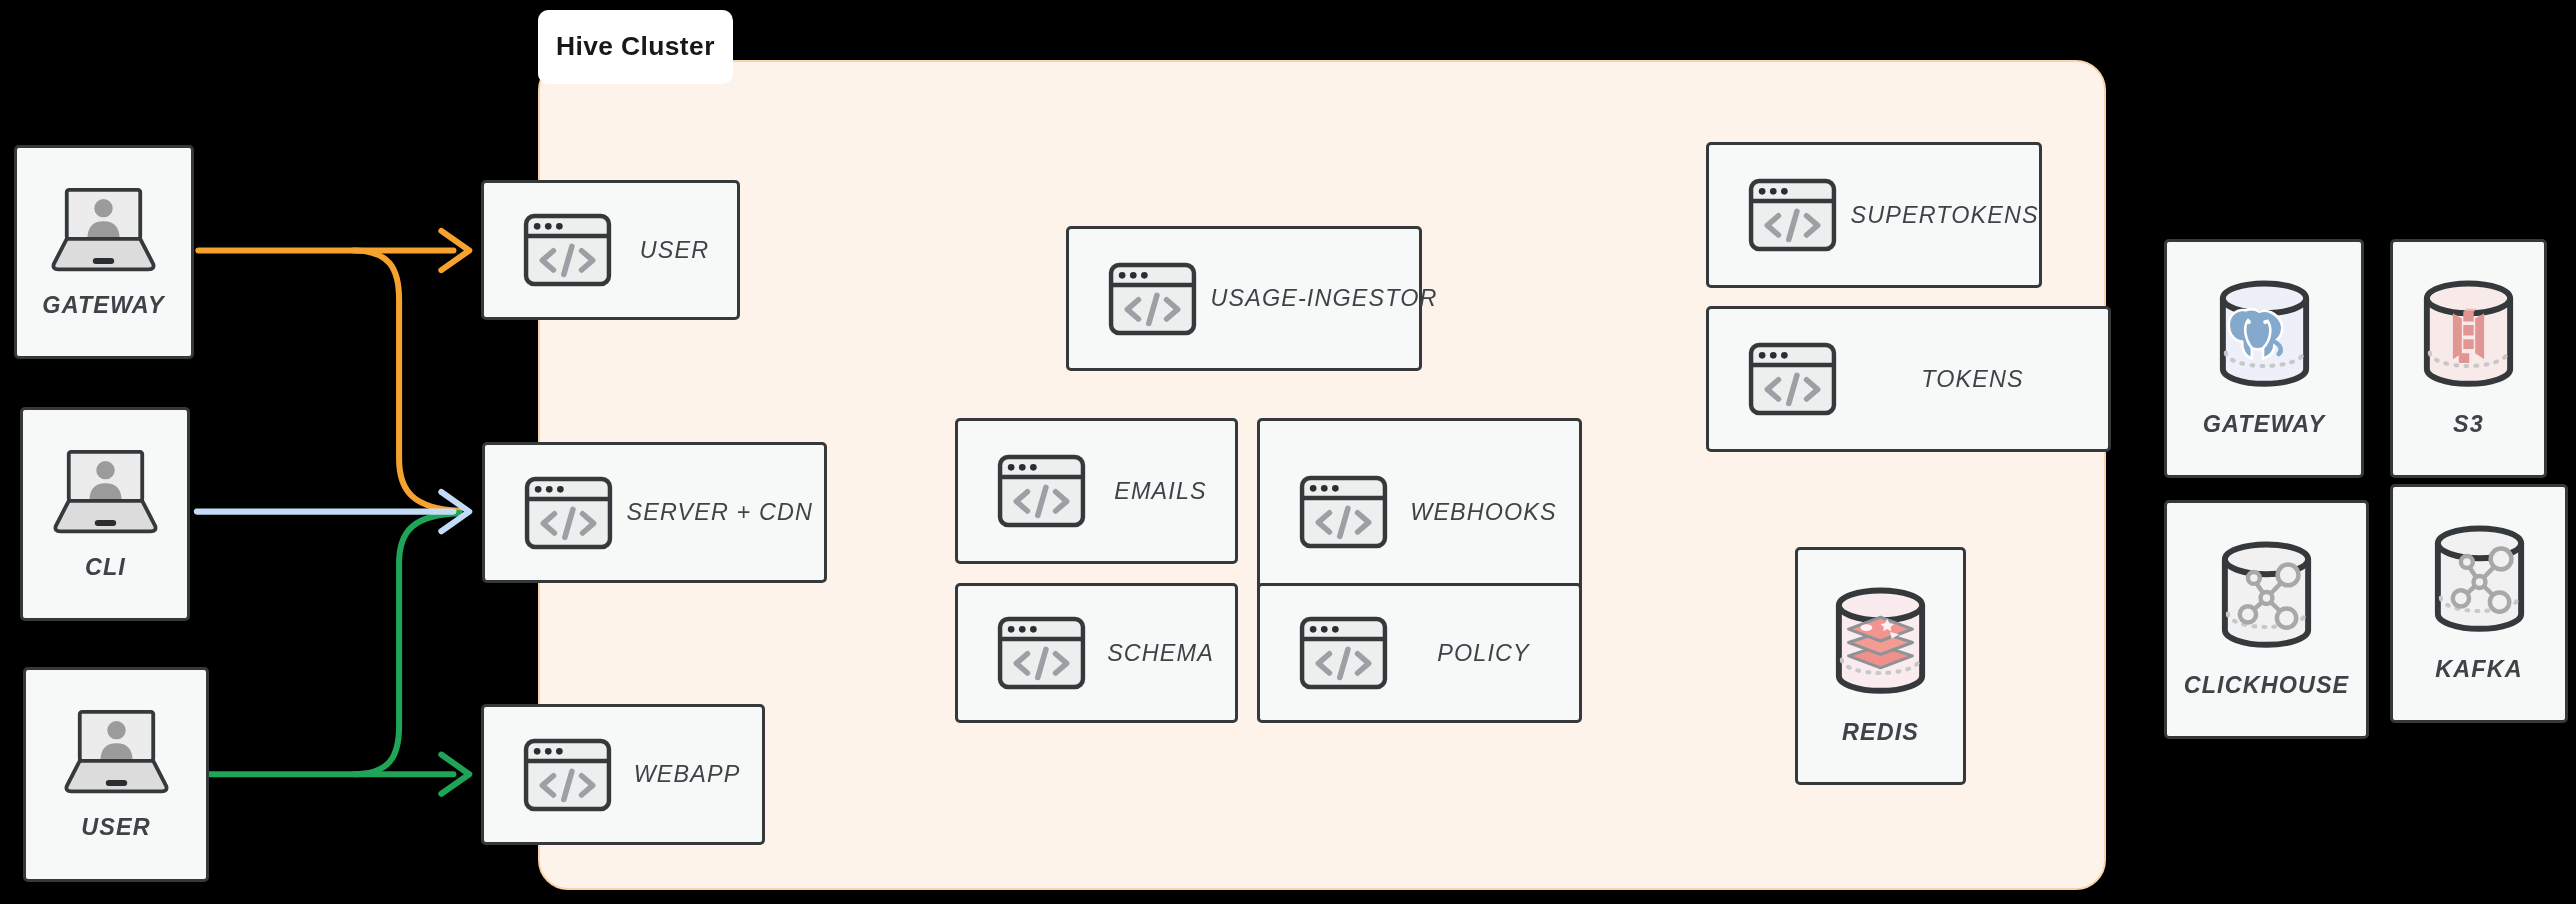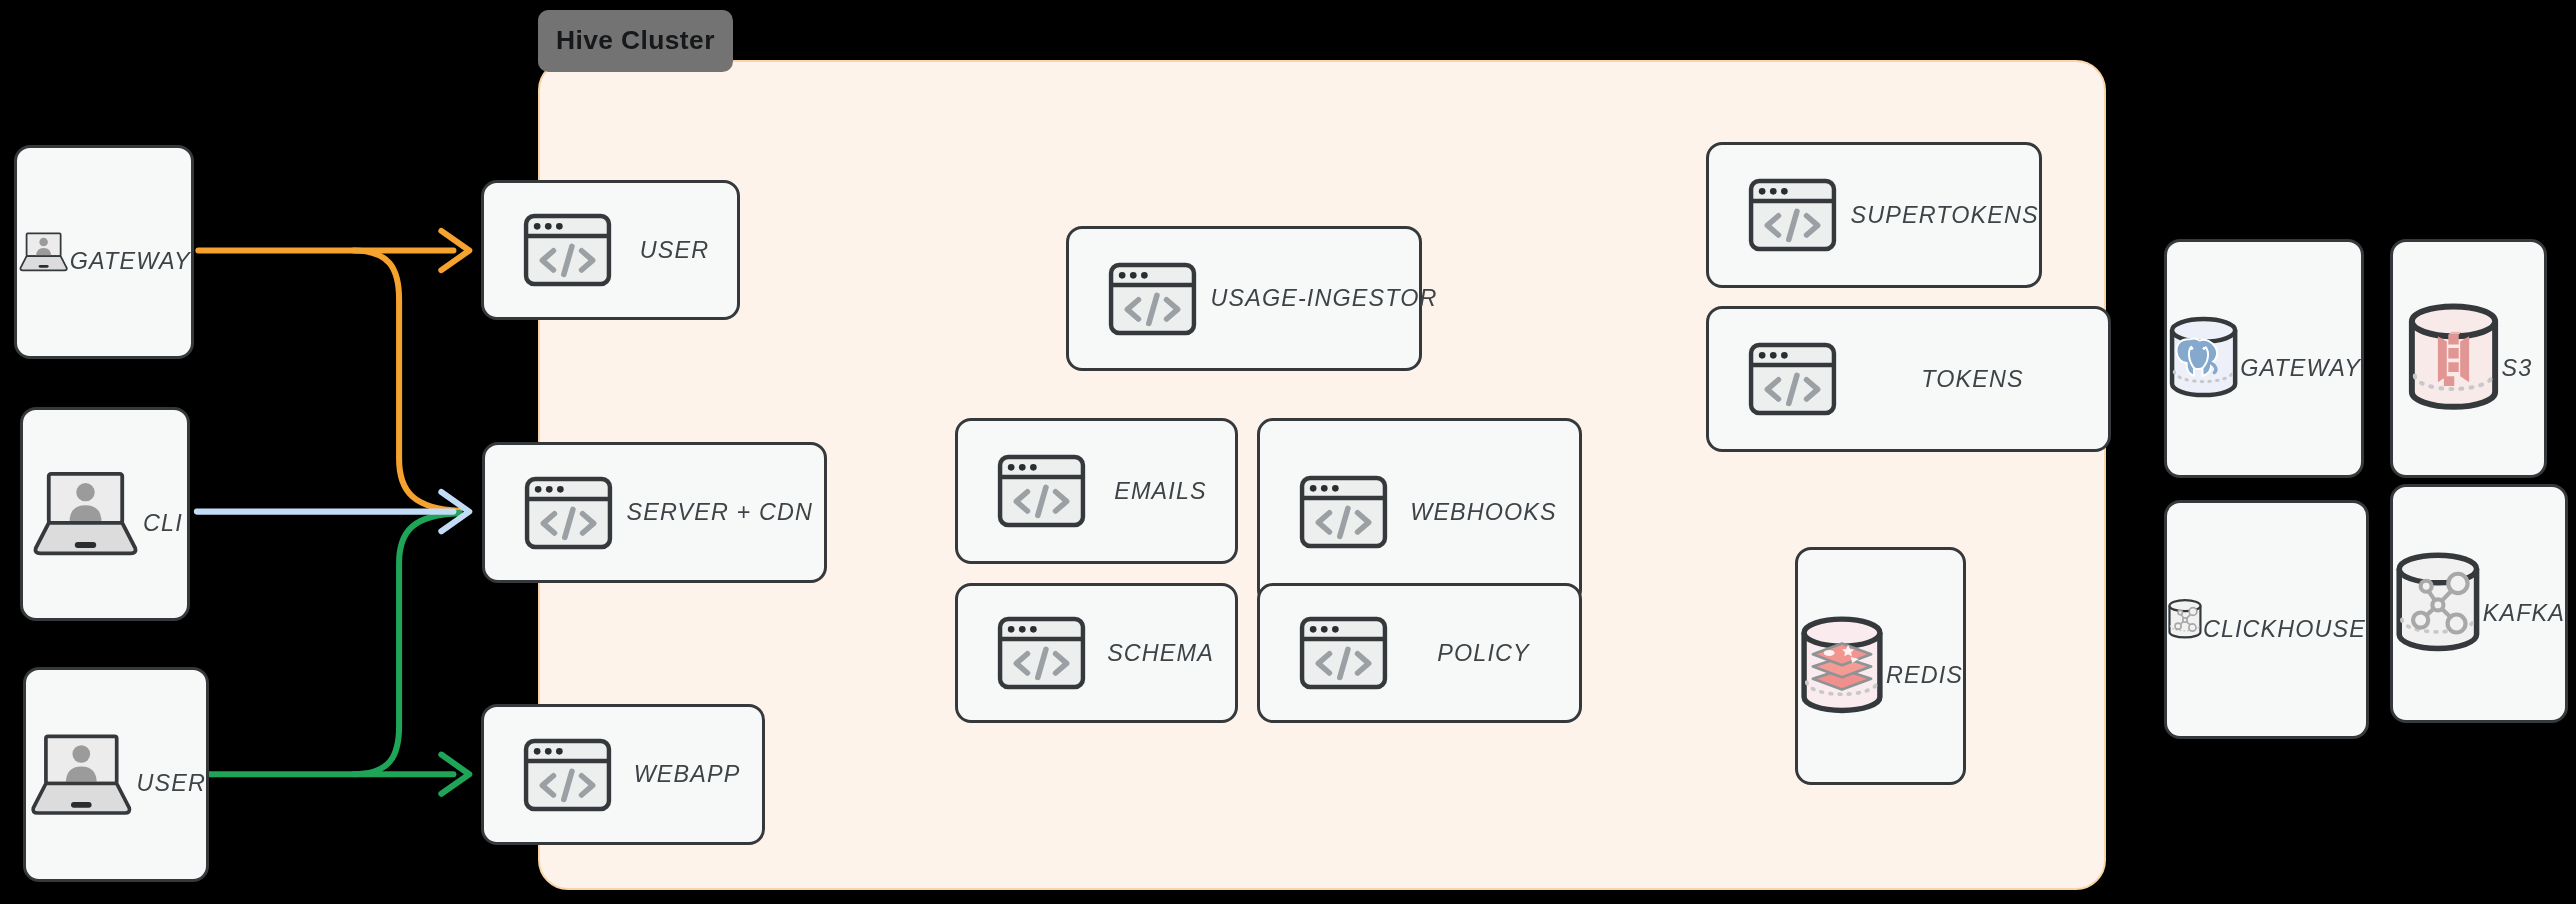--- a/index.html
+++ b/index.html
@@ -6,35 +6,35 @@
   html,body { margin:0; padding:0; background:#000; }
   .canvas {
     position:relative; width:2576px; height:904px; background:#000;
     font-family:"Liberation Sans", sans-serif; overflow:hidden;
   }
   .cluster {
     position:absolute; left:538px; top:60px; width:1568px; height:830px;
     background:#FDF3EA; border:2.3px solid #F8D5A8; border-radius:30px; box-sizing:border-box;
   }
   .badge {
-    position:absolute; left:538px; top:9.8px; height:42px; padding:10px 18px;
-    background:#737373; border-radius:10.6px; display:flex; align-items:center;
+    position:absolute; left:538px; top:9.8px; height:42px; padding:16px 18px;
+    background:#ffffff; border-radius:10.6px; display:flex; align-items:center;
     font-size:26.4px; font-weight:bold; color:#16181A; letter-spacing:0.4px;
   }
   svg.wires { position:absolute; left:0; top:0; z-index:2; }
   .node {
     position:absolute; z-index:3; box-sizing:border-box;
-    background:#F7F9F9; border:3.8px solid #35393C; border-radius:16px;
+    background:#F7F9F9; border:3.8px solid #35393C; border-radius:5px;
     display:flex; align-items:center; justify-content:center;
   }
   .lbl {
     font-style:italic; font-size:23.4px; color:#3E4347; letter-spacing:1.1px;
     white-space:nowrap;
   }
-  .node.actor, .node.db { flex-direction:row; }
+  .node.actor, .node.db { flex-direction:column;font-weight:bold; }
   .node.actor .lbl { margin-top:18px; }
   .node.db .lbl { margin-top:19.6px; }
   .node.svc { flex-direction:row; justify-content:flex-start; padding-left:39px; }
   .node.svc .lbl { flex:1; text-align:center; padding:0 13.6px; }
   .ic { display:block; }
   .ic.browser { width:89px; height:74px; flex:0 0 auto; }
   .ic.laptop { width:115px; height:88px; }
   .ic.cyl { width:97px; height:113px; }
   .cyl-pg   { --cyl:#EDF0F8; }
   .cyl-s3   { --cyl:#F9EAEA; }

